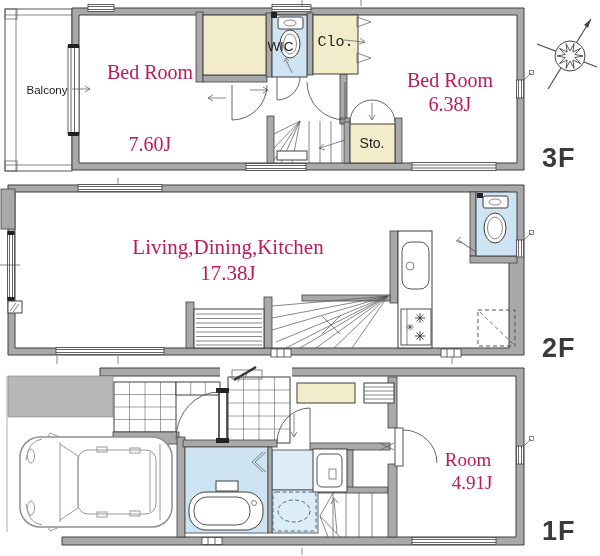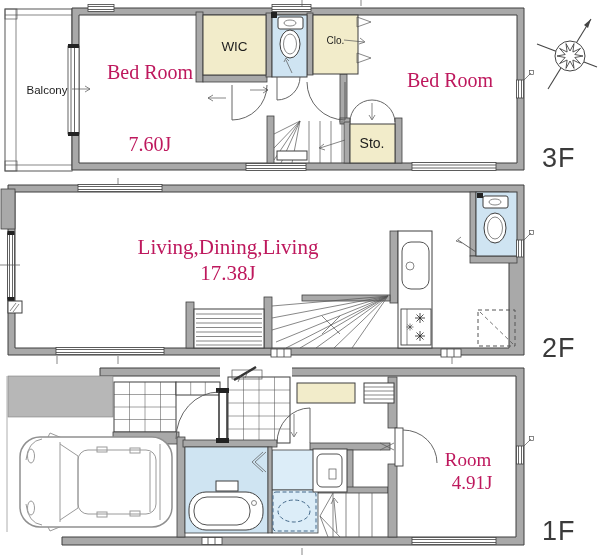--- a/index.html
+++ b/index.html
@@ -16,21 +16,21 @@
   .arc{fill:none;stroke:#555;stroke-width:.9;}
   .gridl{stroke:#555;stroke-width:.55;}
   .car{fill:#ffffff;stroke:#909090;stroke-width:1.5;}
   .carl{fill:none;stroke:#9a9a9a;stroke-width:1;}
   .dashblue{fill:none;stroke:#44698a;stroke-width:1;stroke-dasharray:4 2.5;}
   .cap{fill:#222;stroke:none;}
   .plan-text{position:absolute;text-align:center;font-family:"Liberation Serif","DejaVu Serif",serif;
              color:#be185d;line-height:1.12;white-space:nowrap;}
   .sans{font-family:"Liberation Sans","DejaVu Sans",sans-serif;color:#1c1c1c;}
   .floor-label{position:absolute;font-family:"Liberation Sans","DejaVu Sans",sans-serif;
-               color:#3a3a3a;font-size:27px;font-weight:400;letter-spacing:1px;}
+               color:#3a3a3a;font-size:27px;font-weight:700;letter-spacing:1px;}
 </style>
 </head>
 <body>
 
 <div id="stage">
 <svg width="600" height="556" viewBox="0 0 600 556">
 
   <g>
 
     <g>
@@ -412,29 +412,30 @@
     <line x1="452" y1="357" x2="452" y2="364" class="thin2"></line>
     <line x1="302" y1="548" x2="302" y2="555" class="thin2"></line>
   </g>
 </svg>
 
   <div class="plan-text sans" style="left:18px;top:84px;width:58px;font-size:11.5px;text-align:center;">Balcony</div>
 
   <div class="plan-text" style="left:75px;top:61px;width:150px;font-size:20px;">Bed Room</div>
   <div class="plan-text" style="left:75px;top:85px;width:150px;font-size:20px;margin-top:48px;">7.60J</div>
 
-  <div class="plan-text sans" style="left:203px;top:39px;width:63px;font-size:13.5px;">WIC</div>
-  <div class="plan-text sans" style="left:313px;top:35px;width:45px;font-size:10px;">Clo.</div>
+  <div class="plan-text sans" style="left:203px;top:39px;width:63px;font-size:13.5px;padding-left:46px;">WIC</div>
+  <div class="plan-text sans" style="left:313px;top:35px;width:45px;font-size:15px;font-family:Liberation Mono, monospace;">Clo.</div>
   <div class="plan-text sans" style="left:348px;top:136px;width:48px;font-size:14px;">Sto.</div>
 
   <div class="plan-text" style="left:375px;top:69px;width:150px;font-size:20px;">Bed Room</div>
+  <div class="plan-text" style="left:375px;top:93px;width:150px;font-size:20px;">6.38J</div>
 
   <div class="floor-label" style="left:542px;top:143px;">3F</div>
 
-  <div class="plan-text" style="left:88px;top:236px;width:280px;font-size:21px;">Living,Dining,Living</div>
+  <div class="plan-text" style="left:88px;top:236px;width:280px;font-size:21px;">Living,Dining,Kitchen</div>
   <div class="plan-text" style="left:88px;top:262px;width:280px;font-size:21px;">17.38J</div>
 
   <div class="floor-label" style="left:542px;top:333px;">2F</div>
 
   <div class="plan-text" style="left:408px;top:449px;width:120px;font-size:19px;">Room</div>
   <div class="plan-text" style="left:412px;top:472px;width:120px;font-size:19px;">4.91J</div>
 
   <div class="floor-label" style="left:542px;top:516px;">1F</div>
 </div>
 

